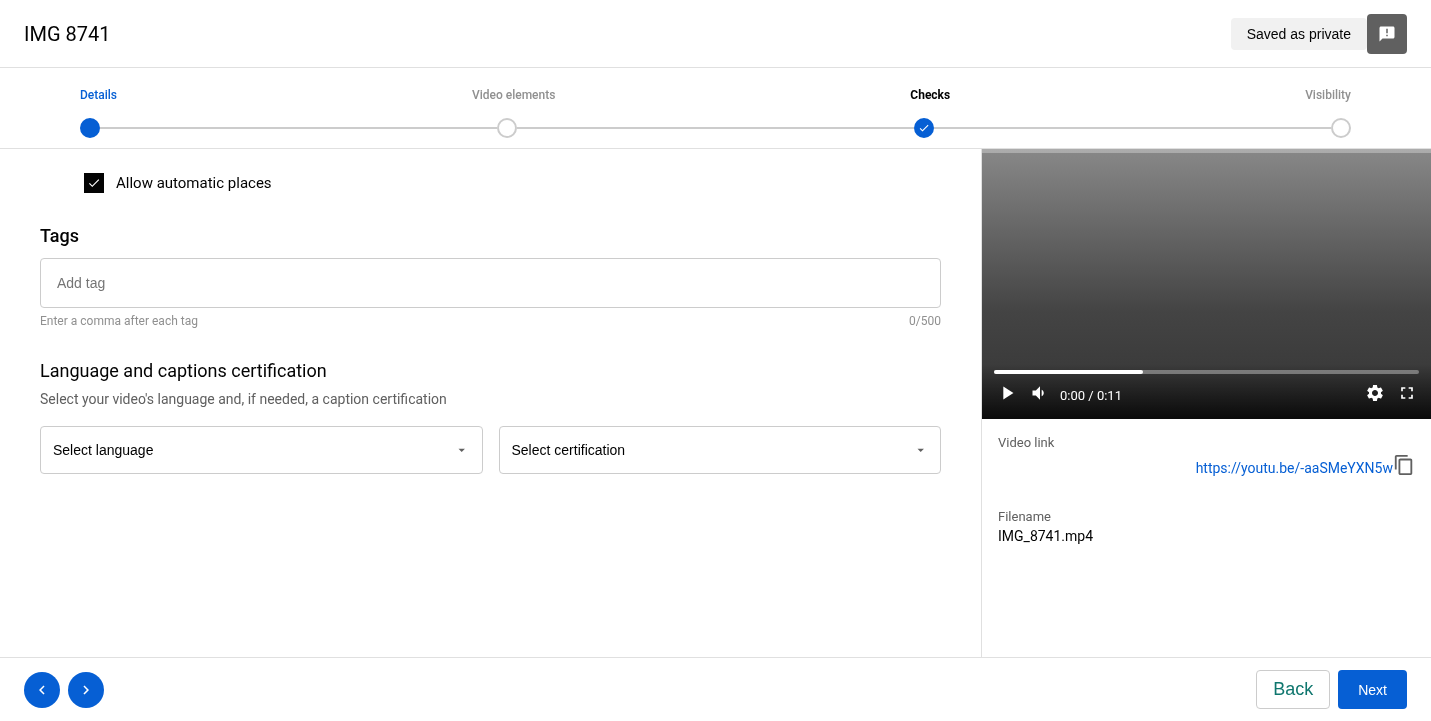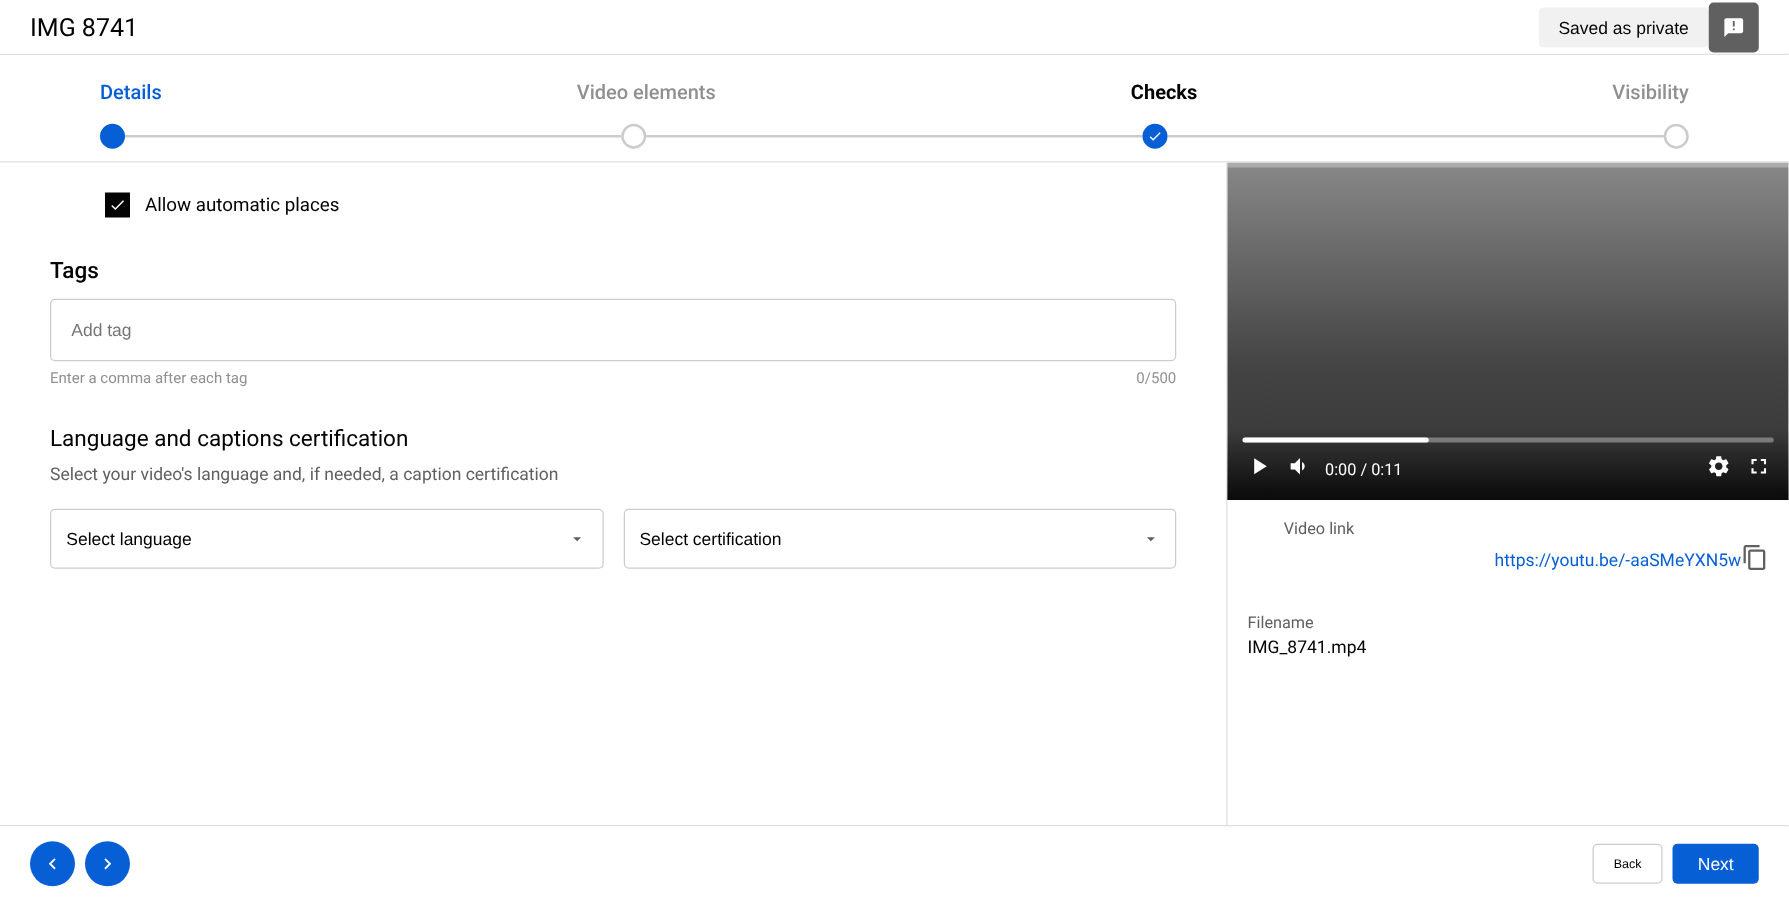--- a/index.html
+++ b/index.html
@@ -4,21 +4,21 @@
   <style>
     * { box-sizing: border-box; margin: 0; padding: 0; }
     body { font-family: 'Roboto', Arial, sans-serif; background: #fff; color: #030303; font-size: 14px; }
 
     
     .header {
       display: flex;
       align-items: center;
       justify-content: space-between;
       padding: 0 24px;
-      height: 44px;
+      height: 68px;
       border-bottom: 1px solid #e0e0e0;
     }
     .header-title {
       font-size: 20px;
       font-weight: 400;
       color: #030303;
     }
     .header-right {
       display: flex;
       align-items: center;
@@ -50,21 +50,21 @@
     
     .stepper {
       display: flex;
       align-items: center;
       justify-content: center;
       padding: 20px 0 10px;
       border-bottom: 1px solid #e0e0e0;
       gap: 0;
     }
     .step-label {
-      font-size: 16px;
+      font-size: 12px;
       margin-bottom: 8px;
       font-weight: 500;
     }
     .step-label.active { color: #065fd4; }
     .step-label.completed { color: #030303; font-weight: 700; }
     .step-label.inactive { color: #909090; }
     .step-circle {
       width: 20px;
       height: 20px;
       border-radius: 50%;
@@ -236,21 +236,20 @@
     
     .video-info {
       padding: 16px;
       flex: 1;
       overflow-y: auto;
     }
     .video-link-label {
       font-size: 13px;
       color: #606060;
       margin-bottom: 4px;
-      margin-left: 29px;
     }
     .video-link-row {
       display: flex;
       align-items: center;
       justify-content: flex-end;
       margin-bottom: 28px;
     }
     .video-link-url {
       color: #065fd4;
       font-size: 14px;
@@ -287,23 +286,23 @@
       background: #fff;
       z-index: 10;
     }
     .nav-left { display: flex; gap: 8px; align-items: center; }
     .nav-right { display: flex; gap: 8px; }
     .btn-secondary {
       background: none;
       border: 1px solid #ccc;
       border-radius: 4px;
       padding: 8px 16px;
-      font-size: 10px;
-      cursor: pointer;
-      color: #000000;
+      font-size: 18px;
+      cursor: pointer;
+      color: #0f766e;
     }
     .btn-primary {
       background: #065fd4;
       border: none;
       border-radius: 4px;
       padding: 8px 20px;
       font-size: 14px;
       cursor: pointer;
       color: #fff;
       font-weight: 500;

